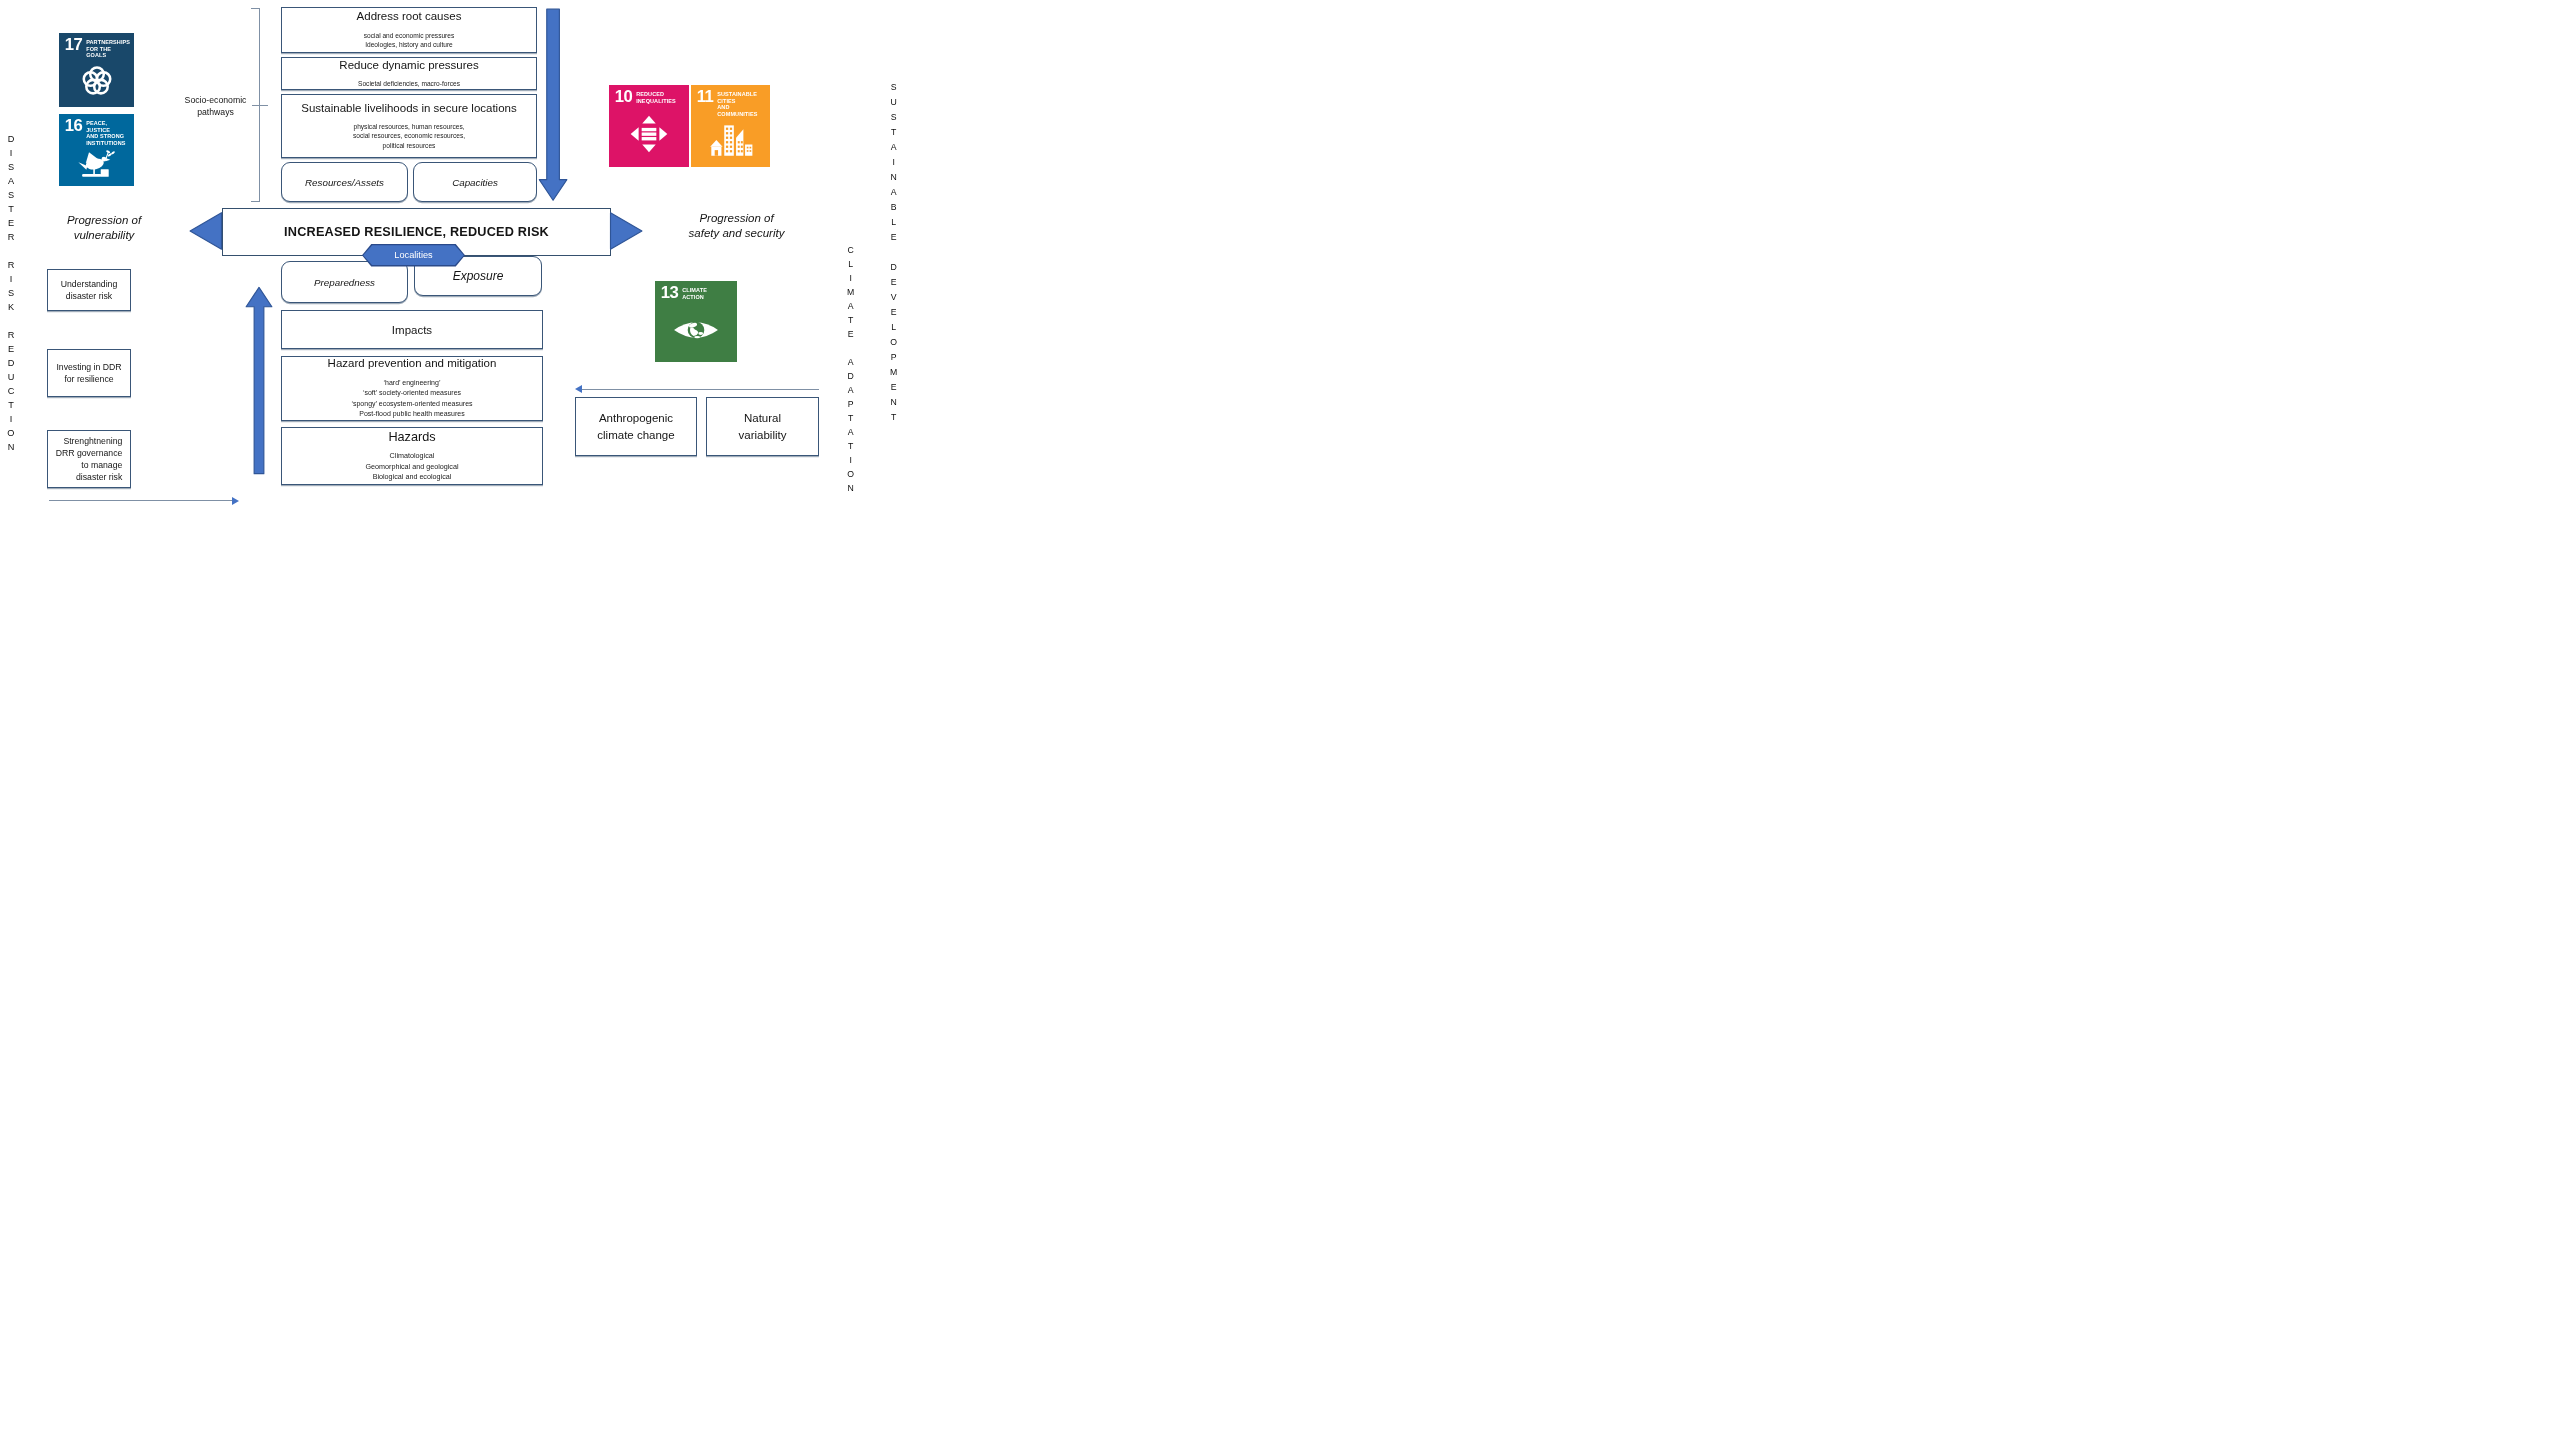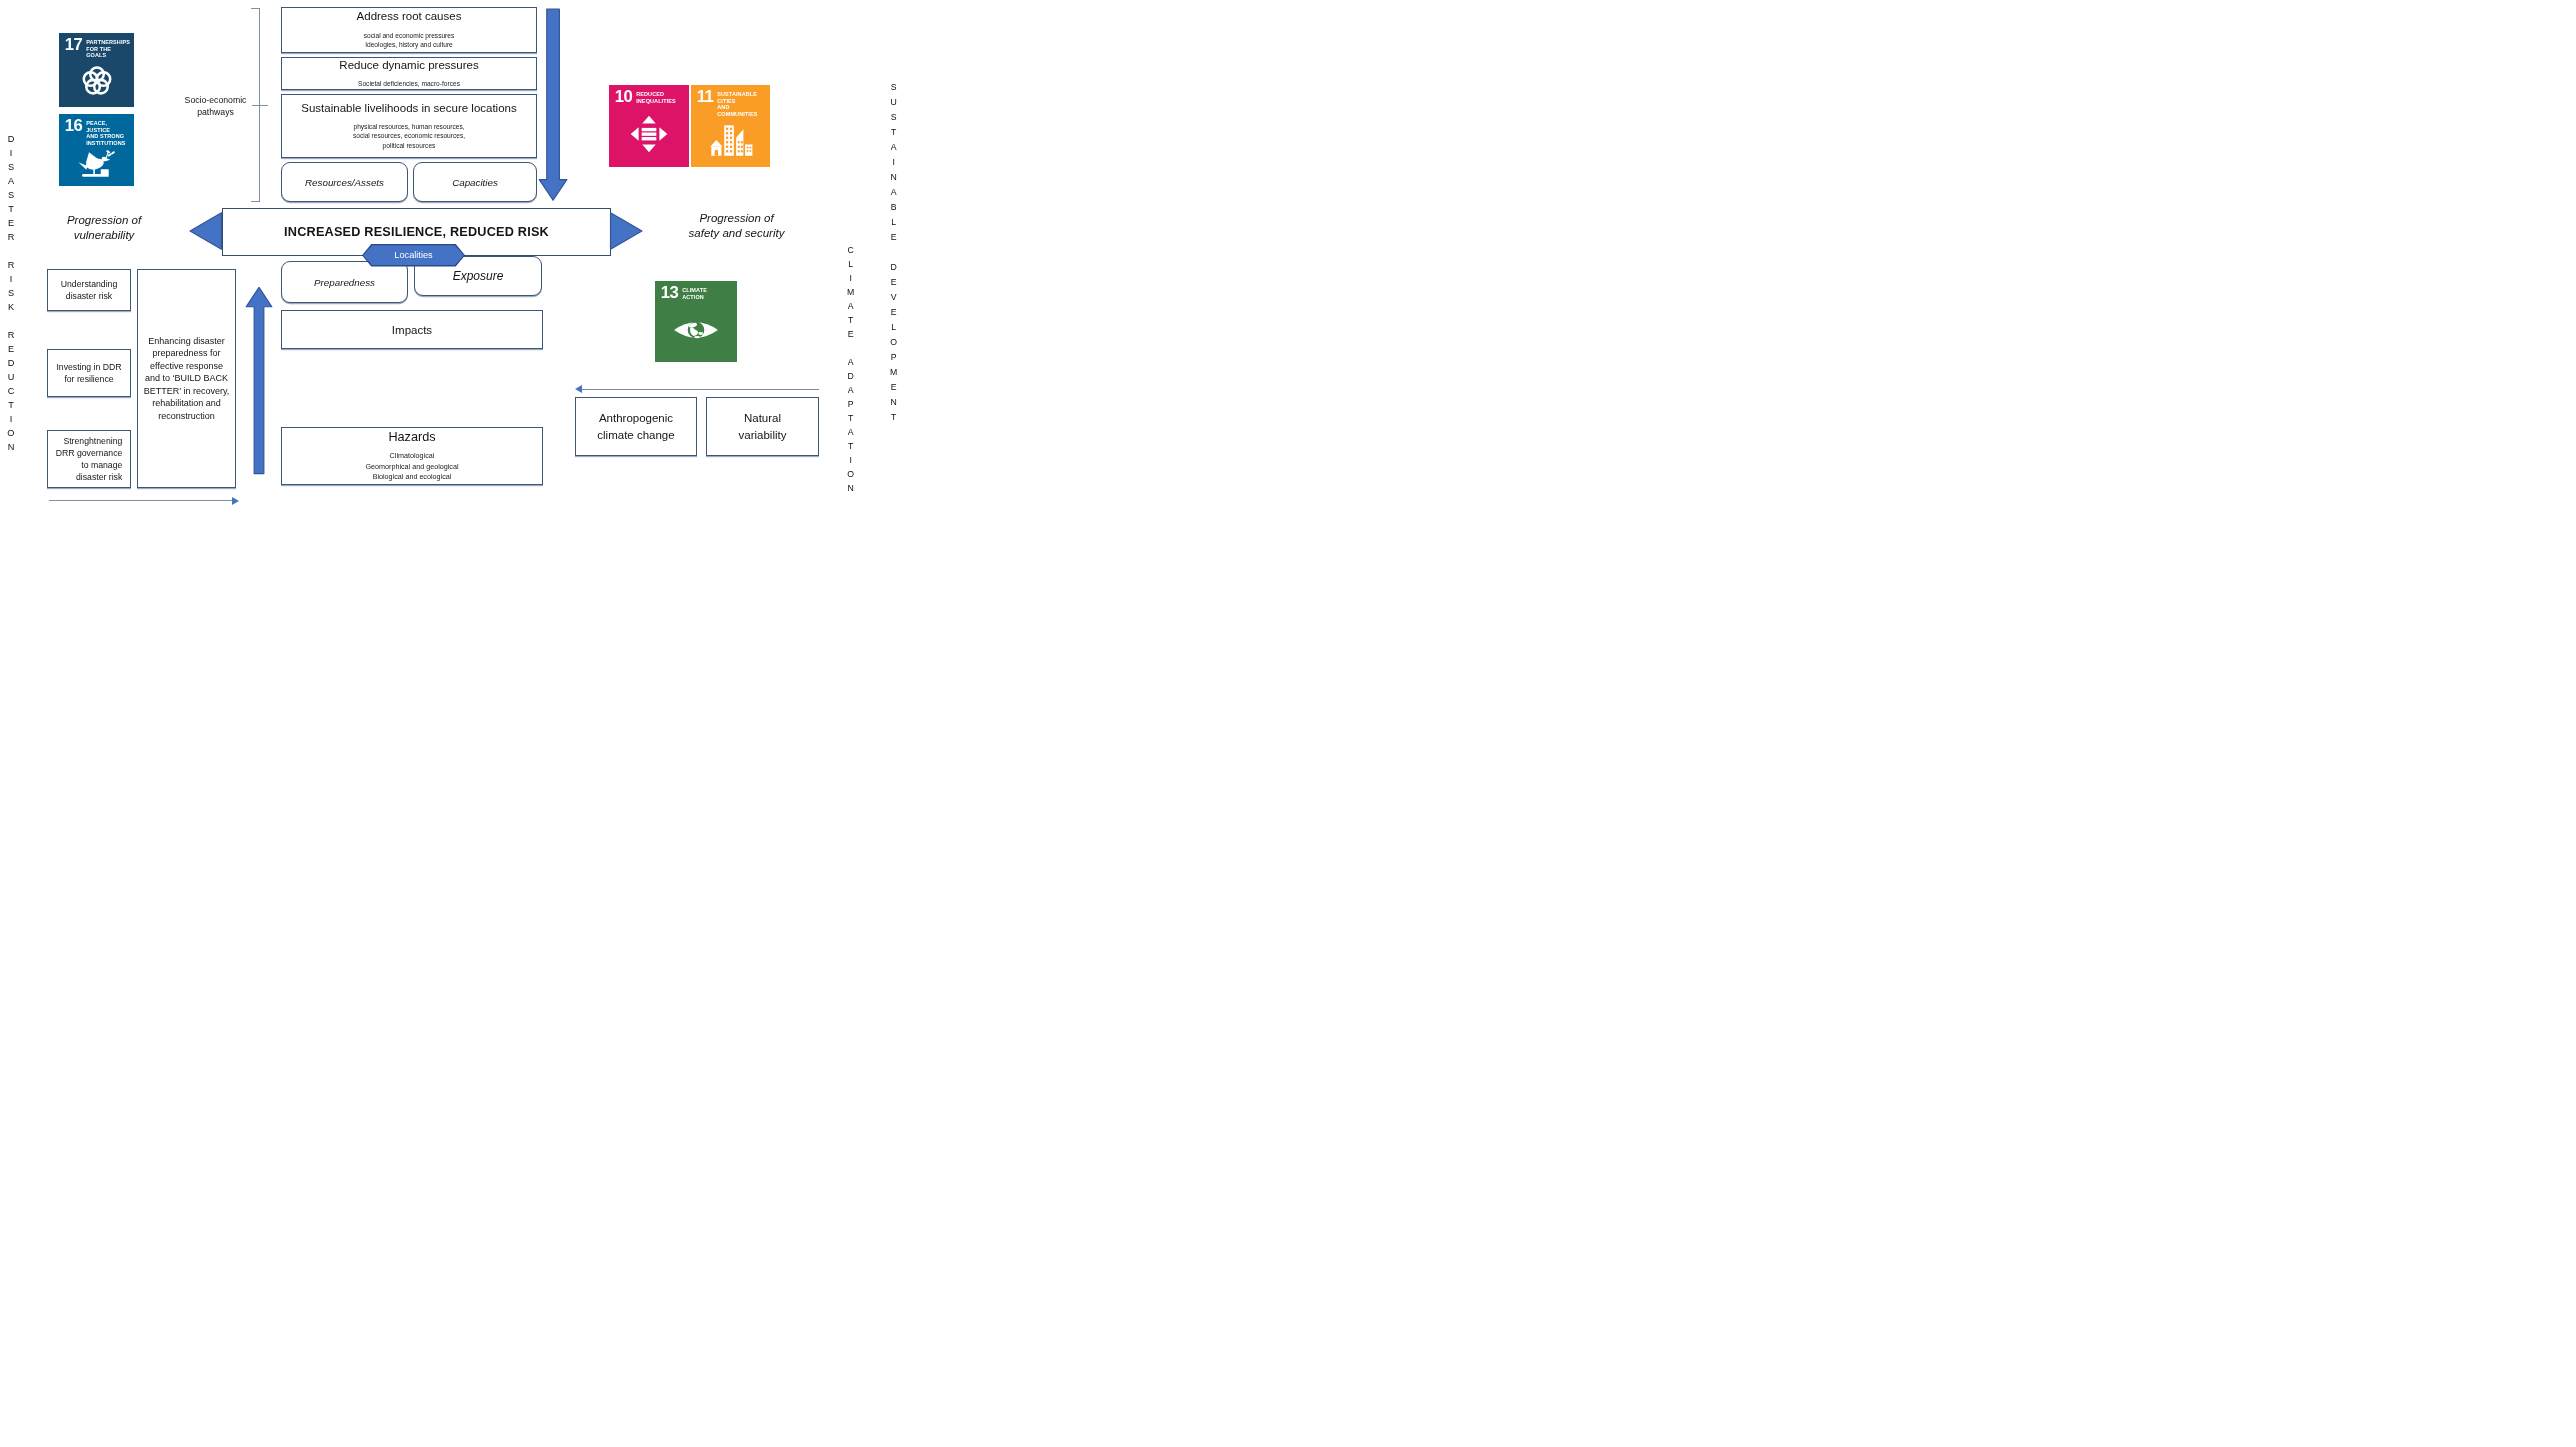--- a/index.html
+++ b/index.html
@@ -293,47 +293,47 @@
   </div>
 
   <div class="abs box pre" style="left:47px;top:269px;width:84px;height:42px;font-size:8.7px;line-height:1.4;">Understanding
 disaster risk</div>
   <div class="abs box pre" style="left:47px;top:349px;width:84px;height:48px;font-size:8.7px;line-height:1.4;">Investing in DDR
 for resilience</div>
   <div class="abs box pre" style="left:47px;top:430px;width:84px;height:58px;font-size:8.7px;line-height:1.4;text-align:right;">Strenghtnening
 DRR governance
 to manage
 disaster risk</div>
-  <div class="abs box pre" style="left:137px;top:269px;width:99px;height:219px;font-size:9px;line-height:1.38;">Enhancing disaster
-preparedness for
-effective response
-and to ‘BUILD BACK
-BETTER’ in recovery,
-rehabilitation and
-reconstruction</div>
 
   <div class="abs line" style="left:49px;top:500px;width:185px;height:1.2px;"></div>
   <div class="abs tri-right" style="left:232px;top:497px;"></div>
 
   <div class="abs" style="left:245px;top:285px;">
     <svg width="28" height="191" viewBox="0 0 49 330">
       <polygon points="24.5,2 47,36 33,36 33,328 16,328 16,36 2,36" fill="#4472C4" stroke="#2F5597" stroke-width="2" stroke-linejoin="round"></polygon>
     </svg>
   </div>
 
   <div class="abs box it" style="left:281px;top:261px;width:127px;height:42px;font-size:9.8px;">
     <div>Preparedness</div>
   </div>
   <div class="abs box it" style="left:414px;top:256px;width:128px;height:40px;font-size:12px;">
     <div>Exposure</div>
   </div>
   <div class="abs box" style="left:281px;top:310px;width:262px;height:39px;font-size:11.5px;">
     <div>Impacts</div>
   </div>
 
+  <div class="abs box" style="left:281px;top:356px;width:262px;height:65px;">
+    <div class="title-lg">Hazard prevention and mitigation</div>
+    <div class="sub pre" style="font-size:7px;line-height:1.5;">‘hard’ engineering’
+‘soft’ society-oriented measures
+‘spongy’ ecosystem-oriented measures
+Post-flood public health measures</div>
+  </div>
 
   <div class="abs box" style="left:281px;top:427px;width:262px;height:58px;">
     <div class="title-xl">Hazards</div>
     <div class="sub pre" style="font-size:7.2px;line-height:1.45;">Climatological
 Geomorphical and geological
 Biological and ecological</div>
   </div>
 
   <div class="abs line" style="left:581px;top:389px;width:238px;height:1.2px;"></div>
   <div class="abs tri-left" style="left:575px;top:385px;"></div>

